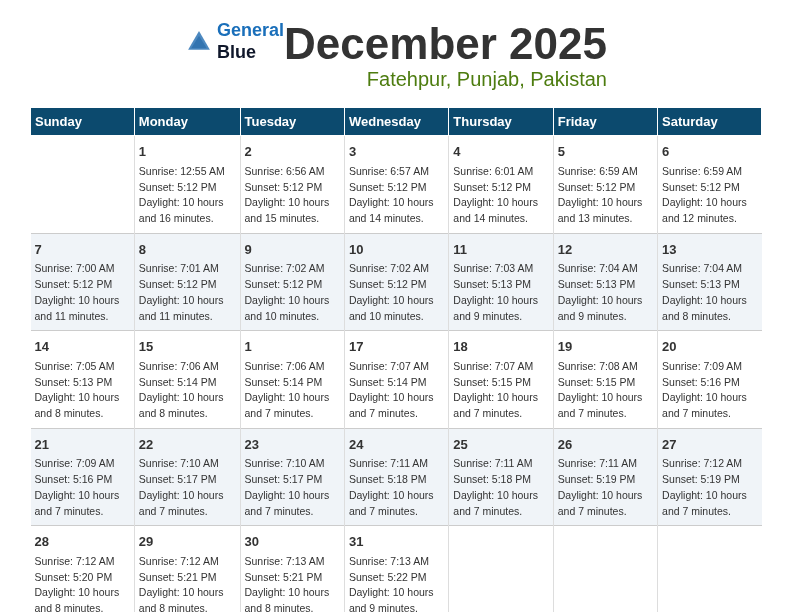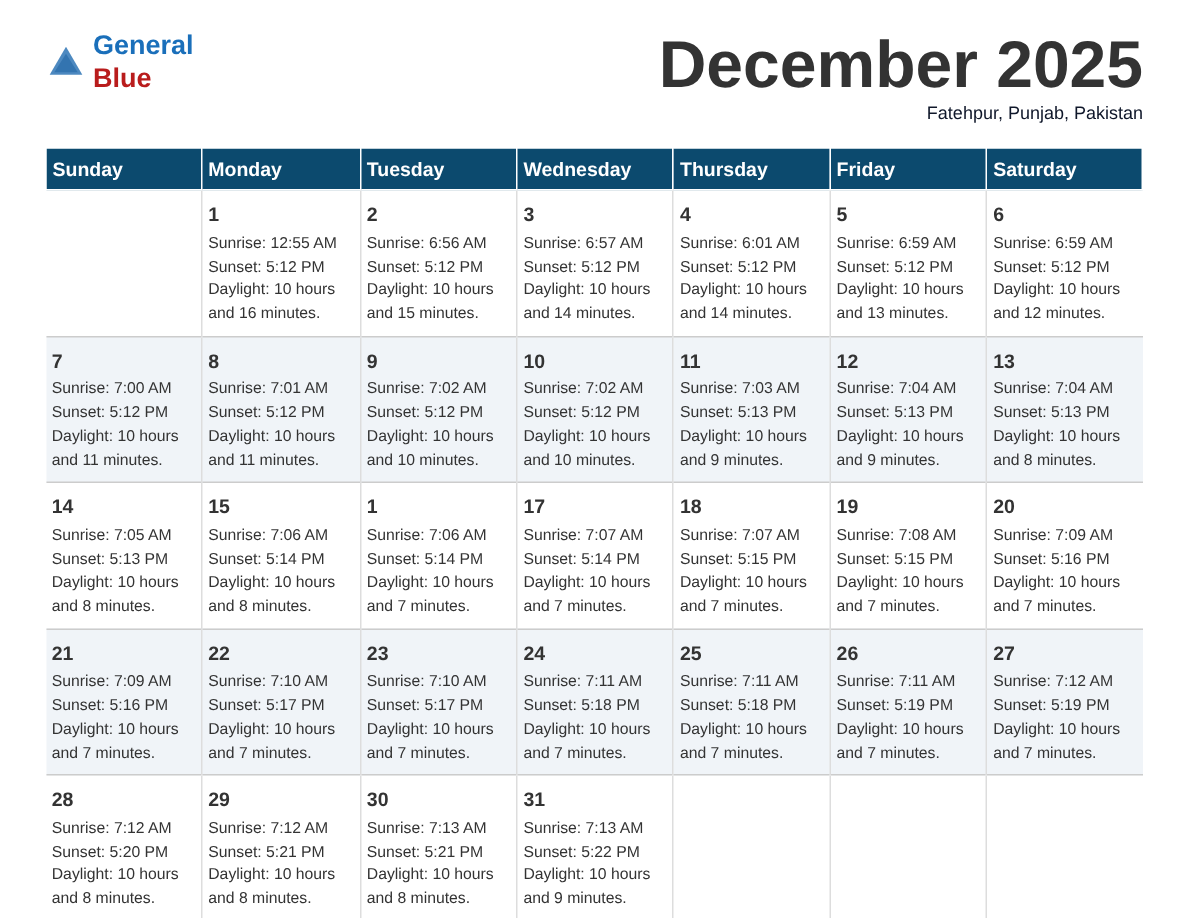--- a/index.html
+++ b/index.html
@@ -5,21 +5,21 @@
     * { box-sizing: border-box; margin: 0; padding: 0; }
     body {
       font-family: Arial, sans-serif;
       background: #fff;
       width: 792px;
       min-height: 612px;
       padding: 20px 30px;
     }
     .header {
       display: flex;
-      justify-content: space-between;
+      justify-content: center;
       align-items: flex-start;
       margin-bottom: 16px;
     }
     .logo {
       display: flex;
       align-items: center;
       gap: 4px;
     }
     .logo-text {
       font-size: 18px;
@@ -33,22 +33,22 @@
       height: 28px;
     }
     .title-block { text-align: right; }
     .month-title {
       font-size: 44px;
       font-weight: bold;
       color: #333;
       line-height: 1.1;
     }
     .subtitle {
-      font-size: 12px;
-      color: #0f172a;
+      font-size: 20px;
+      color: #4d7c0f;
     }
     table {
       width: 100%;
       border-collapse: collapse;
       font-size: 11px;
     }
     thead tr th {
       background-color: #0c4a6e;
       color: #fff;
       padding: 6px 4px;
@@ -82,21 +82,21 @@
 <body>
 
 <div class="header">
   <div class="logo">
     <svg class="logo-icon" viewBox="0 0 36 36">
       <polygon points="18,4 32,28 4,28" fill="#2e74b5" opacity="0.85"></polygon>
       <polygon points="18,10 28,26 8,26" fill="#1a5fa0" opacity="0.5"></polygon>
     </svg>
     <div class="logo-text">
       <div><span>General</span></div>
-      <div><span style="color:#b91c1c;">Blue</span></div>
+      <div><span style="color:#0f172a;">Blue</span></div>
     </div>
   </div>
   <div class="title-block">
     <div class="month-title">December 2025</div>
     <div class="subtitle">Fatehpur, Punjab, Pakistan</div>
   </div>
 </div>
 
 <table>
   <thead>

